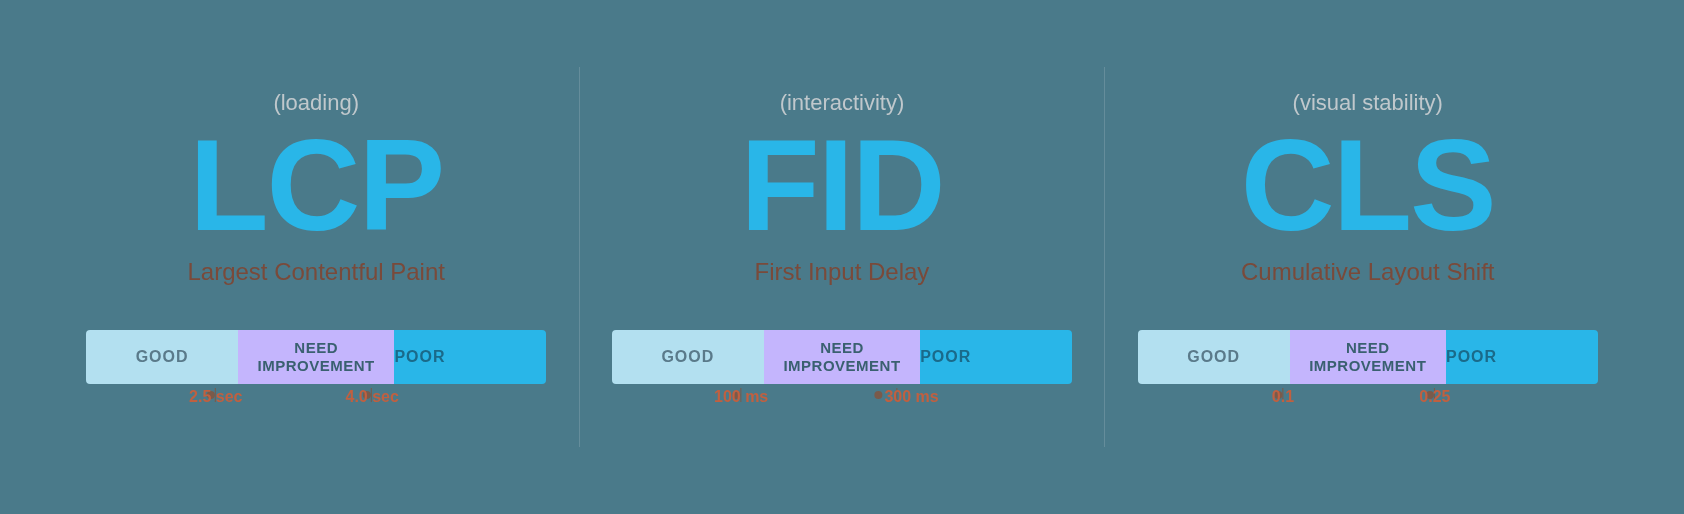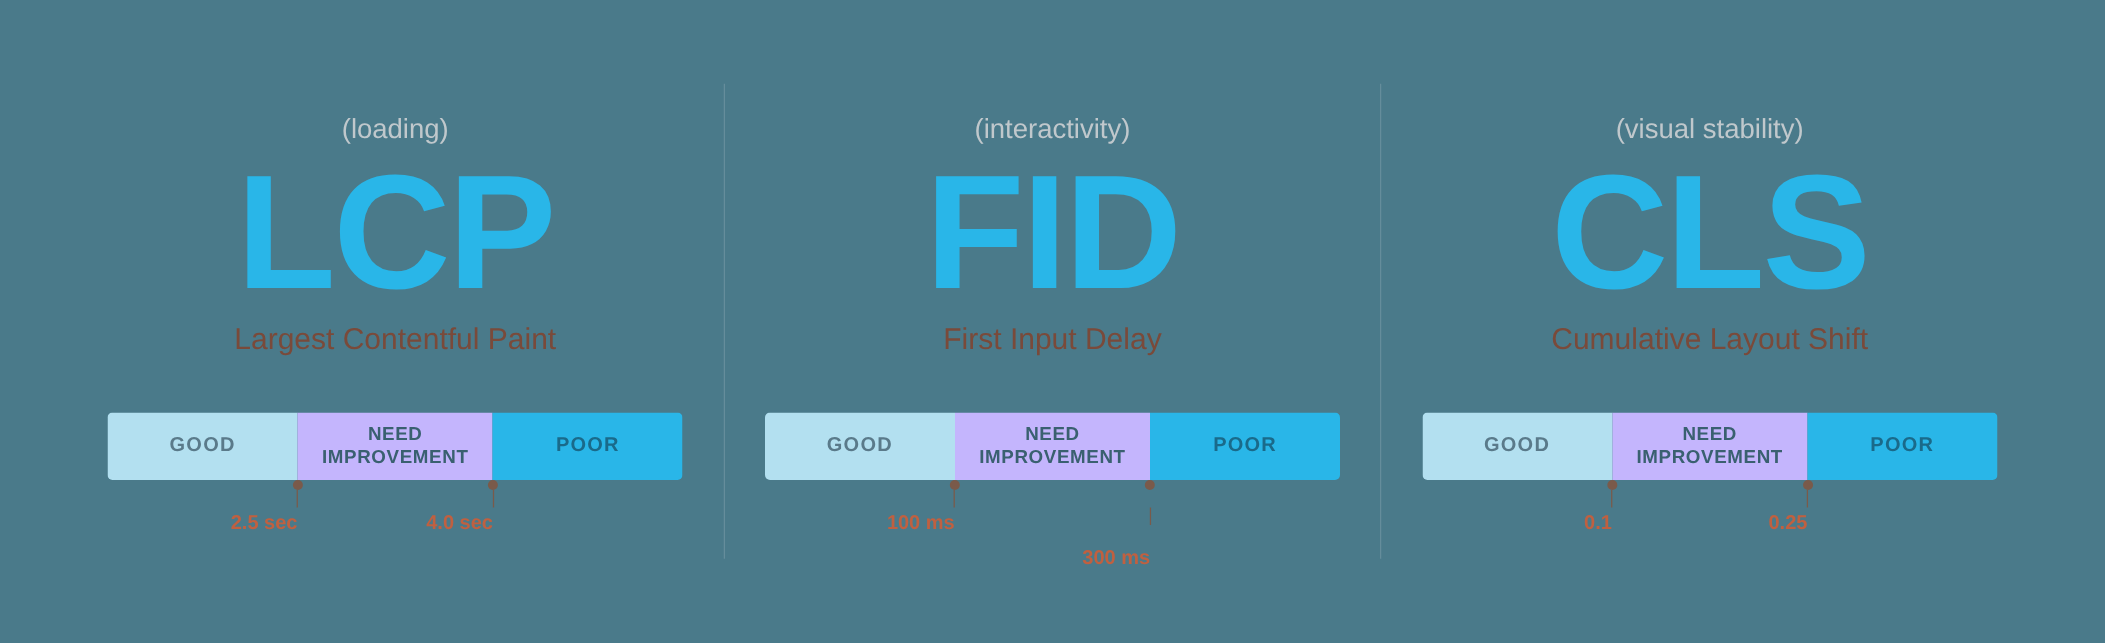--- a/index.html
+++ b/index.html
@@ -90,37 +90,36 @@
       color: #3a6070;
       text-align: center;
       letter-spacing: 0.5px;
       line-height: 1.2;
     }
 
     .bar-poor {
       background-color: #29b6e8;
       display: flex;
       align-items: center;
-      justify-content: center;
       font-size: 16px;
       font-weight: 700;
       color: #1a6a8a;
       letter-spacing: 1px;
     }
 
     .markers-row {
       display: flex;
       width: 100%;
       position: relative;
       height: 40px;
     }
 
     .marker {
       display: flex;
-      flex-direction: column;
+      flex-direction: row;
       align-items: center;
       position: absolute;
     }
 
     .marker-dot {
       width: 8px;
       height: 8px;
       border-radius: 50%;
       background-color: #7a5a4a;
       margin-top: 0;

